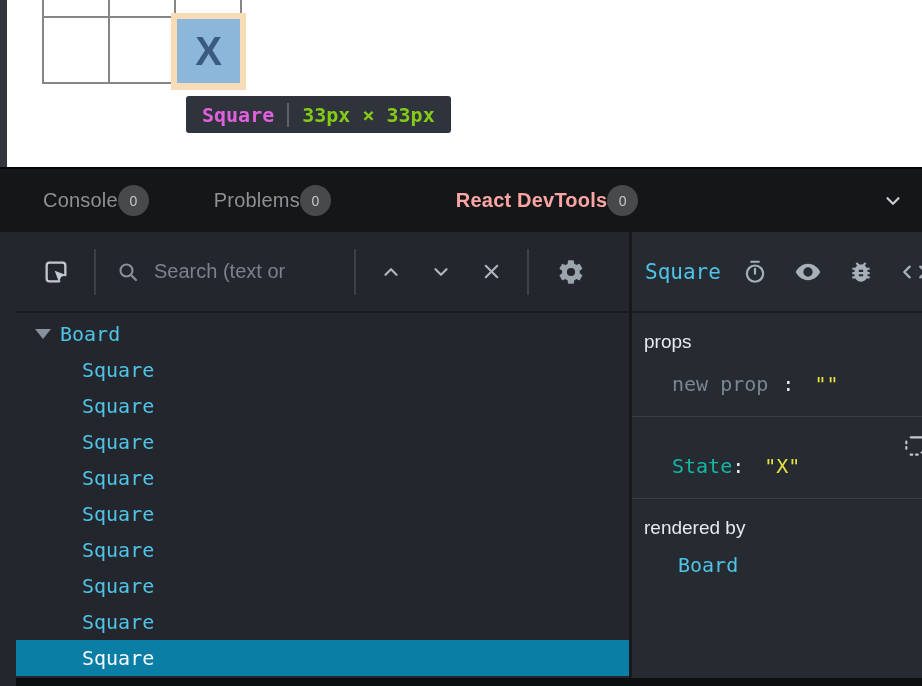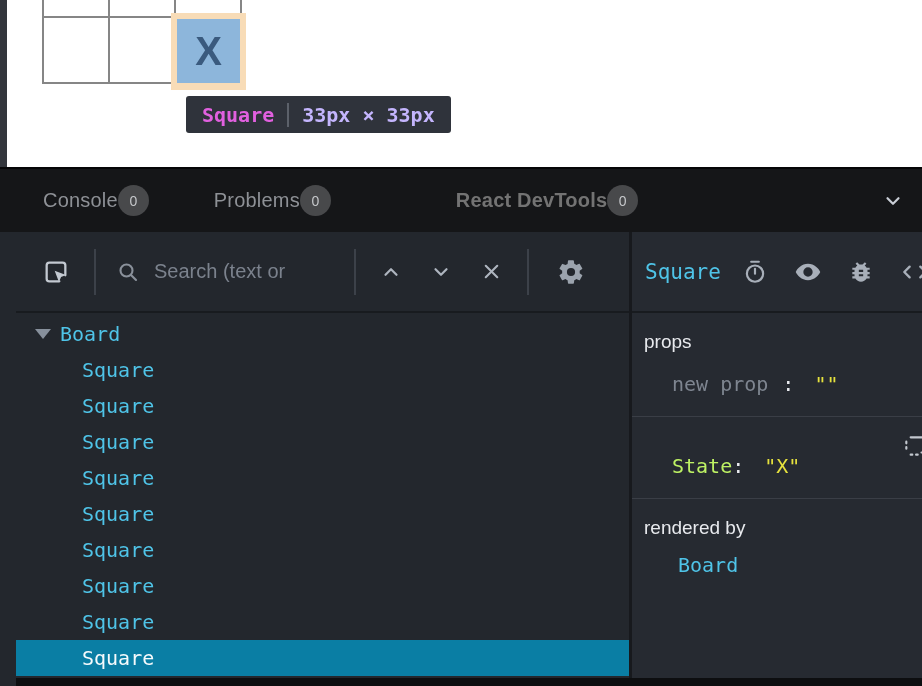--- a/index.html
+++ b/index.html
@@ -19,31 +19,31 @@
   .hl-padding { position:absolute; left:171px; top:13px; width:75px; height:77px; background:#f8dcb7; }
   .hl-content { position:absolute; left:6px; top:6px; width:63px; height:64px; background:#8db6db;
     display:flex; align-items:center; justify-content:center; }
   .hl-x { font-size:40px; font-weight:bold; color:#3a5a7e; line-height:1; }
 
   .inspect-tooltip { position:absolute; left:186px; top:96px; height:37px; background:#2f333b; border-radius:3px;
     display:flex; align-items:center; padding:0 16px; gap:13px;
     font-family:"DejaVu Sans Mono", monospace; font-weight:bold; font-size:20px; }
   .tt-name { color:#e160df; }
   .tt-divider { width:2px; height:24px; background:#5c616a; }
-  .tt-size { color:#c4b5fd; }
+  .tt-size { color:#84cc16; }
 
   
   .tab-bar { position:absolute; left:0; top:167px; width:922px; height:65px; background:#151618;
     border-top:2px solid #060607; display:flex; align-items:center; }
   .tab { display:flex; align-items:center; cursor:default; }
   .tab-console { margin-left:43px; }
   .tab-problems { margin-left:65px; }
   .tab-react { margin-left:125px; }
   .tab-label { font-size:20px; color:#8e9196; letter-spacing:0.2px; }
-  .tab-react .tab-label { color:#737373; font-weight:bold; }
+  .tab-react .tab-label { color:#fca5a5; font-weight:bold; }
   .tab-badge { min-width:31px; height:31px; border-radius:16px; background:#48494b; color:#c6c8cb;
     font-size:14px; display:flex; align-items:center; justify-content:center; }
   .tab-chevron { margin-left:auto; margin-right:18px; color:#c9ced6; display:flex; }
 
   
   .devtools { position:absolute; left:16px; top:232px; width:922px; height:454px; background:#23272d; }
   .left-pane { position:absolute; left:0; top:0; width:613px; height:446px; }
   .pane-divider { position:absolute; left:613px; top:0; width:3px; height:446px; background:#17191d; }
   .right-pane { position:absolute; left:616px; top:0; width:306px; height:446px; background:#262a31; }
   .bottom-strip { position:absolute; left:0; top:446px; width:922px; height:8px; background:#0d0e10; }
@@ -76,21 +76,21 @@
   .pane-header { height:81px; border-bottom:2px solid #181b1f; display:flex; align-items:center; }
   .component-title { margin-left:13px; font-family:"DejaVu Sans Mono", monospace; font-size:21px; color:#4fc4e8; }
   .header-icons { margin-left:auto; margin-right:8px; display:flex; align-items:center; gap:26px; color:#a8afb9; }
   .hdr-icon { display:flex; cursor:pointer; }
 
   .section { border-bottom:1px solid #3a3e46; padding:18px 4px 20px 12px; position:relative; }
   .section-title { font-size:19px; color:#e8eaee; }
   .kv-row { margin-top:19px; margin-left:28px; font-family:"DejaVu Sans Mono", monospace; font-size:20px;
     display:flex; align-items:center; }
   .kv-key { color:#7e8590; }
-  .kv-key.purple { color:#bef264; }
+  .kv-key.purple { color:#14b8a6; }
   .kv-sep { color:#e8eaee; margin-left:14px; }
   .kv-sep.tight { margin-left:0; }
   .kv-value { color:#e6e23e; margin-left:20px; }
   .section-rendered { border-bottom:none; }
   .rendered-item { margin-top:14px; margin-left:34px; font-family:"DejaVu Sans Mono", monospace;
     font-size:20px; color:#4fc4e8; cursor:pointer; display:inline-block; }
   .hooks-action { position:absolute; right:10px; top:16px; color:#c3c8cf; cursor:pointer; }
 
   svg { display:block; }
 </style>

